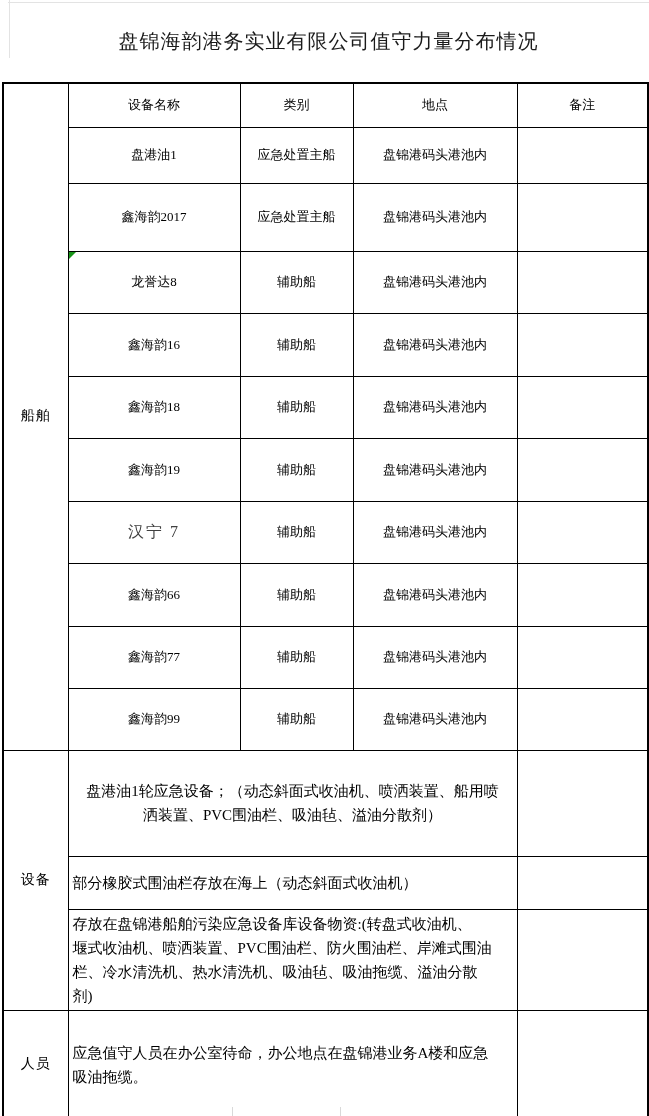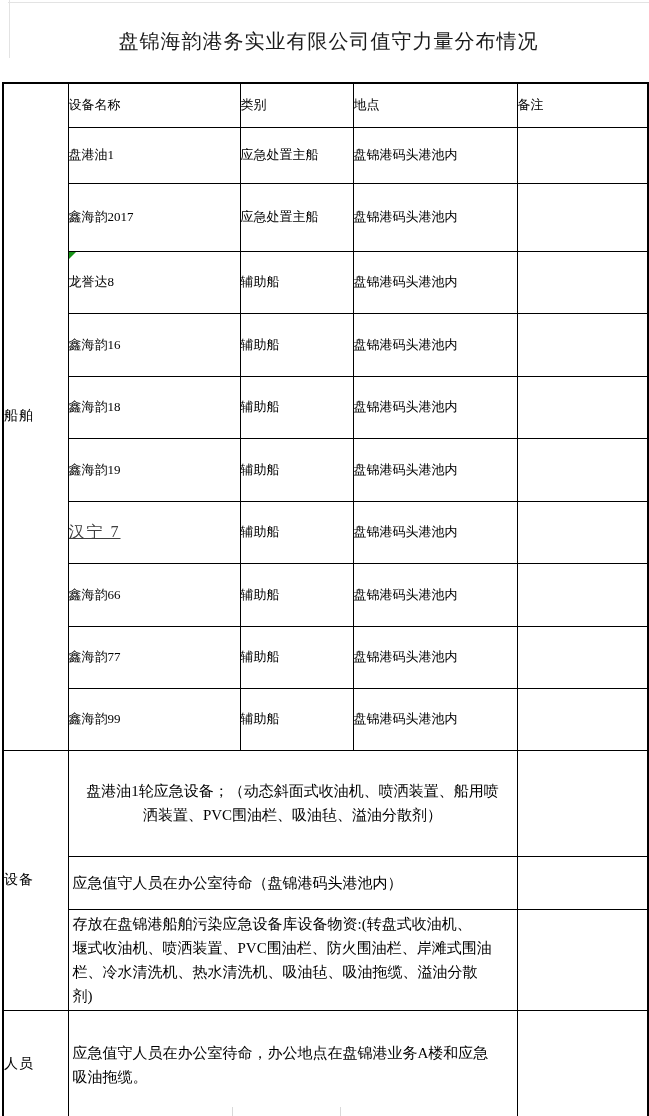--- a/index.html
+++ b/index.html
@@ -21,29 +21,29 @@
   }
   .title{font-size:20px;letter-spacing:1px;color:#1a1a1a;}
 
   table.sheet{
     position:absolute;left:2px;top:82px;
     border-collapse:collapse;table-layout:fixed;width:645px;
     border:2px solid #000;
   }
   td{
     border:1px solid #000;
-    text-align:left;vertical-align:middle;
+    text-align:center;vertical-align:middle;
     font-size:13px;line-height:1.35;
     padding:0;overflow:hidden;
   }
   td.cat{font-size:14px;letter-spacing:1px;margin-top:18px;}
   td.hdr{font-size:13px;}
   td.name{position:relative;margin-left:44px;}
   td.alt-font{font-size:16px;color:#3f3f3f;letter-spacing:2px;
-    font-family:"Liberation Serif","DejaVu Serif",serif;text-decoration:underline;}
+    font-family:"Liberation Serif","DejaVu Serif",serif;}
   td.longtext{
     font-size:15px;line-height:24px;white-space:pre-line;
     padding:2px 4px;text-align:left;vertical-align:middle;
   }
   td.longtext.centered{text-align:center;}
   .err-tri{
     position:absolute;left:0;top:0;width:0;height:0;
     border-top:7px solid #189418;border-right:7px solid transparent;
   }
 </style>
@@ -138,21 +138,21 @@
       <td></td>
     </tr>
 
     <tr style="height:106px">
       <td class="cat" rowspan="3">设备</td>
       <td class="longtext centered" colspan="3">盘港油1轮应急设备；（动态斜面式收油机、喷洒装置、船用喷
 洒装置、PVC围油栏、吸油毡、溢油分散剂）</td>
       <td></td>
     </tr>
     <tr style="height:53px">
-      <td class="longtext" colspan="3">应急值守人员在办公室待命（盘锦港码头港池内）</td>
+      <td class="longtext" colspan="3">部分橡胶式围油栏存放在海上（动态斜面式收油机）</td>
       <td></td>
     </tr>
     <tr style="height:99px">
       <td class="longtext" colspan="3">存放在盘锦港船舶污染应急设备库设备物资:(转盘式收油机、
 堰式收油机、喷洒装置、PVC围油栏、防火围油栏、岸滩式围油
 栏、冷水清洗机、热水清洗机、吸油毡、吸油拖缆、溢油分散
 剂)</td>
       <td></td>
     </tr>
 

